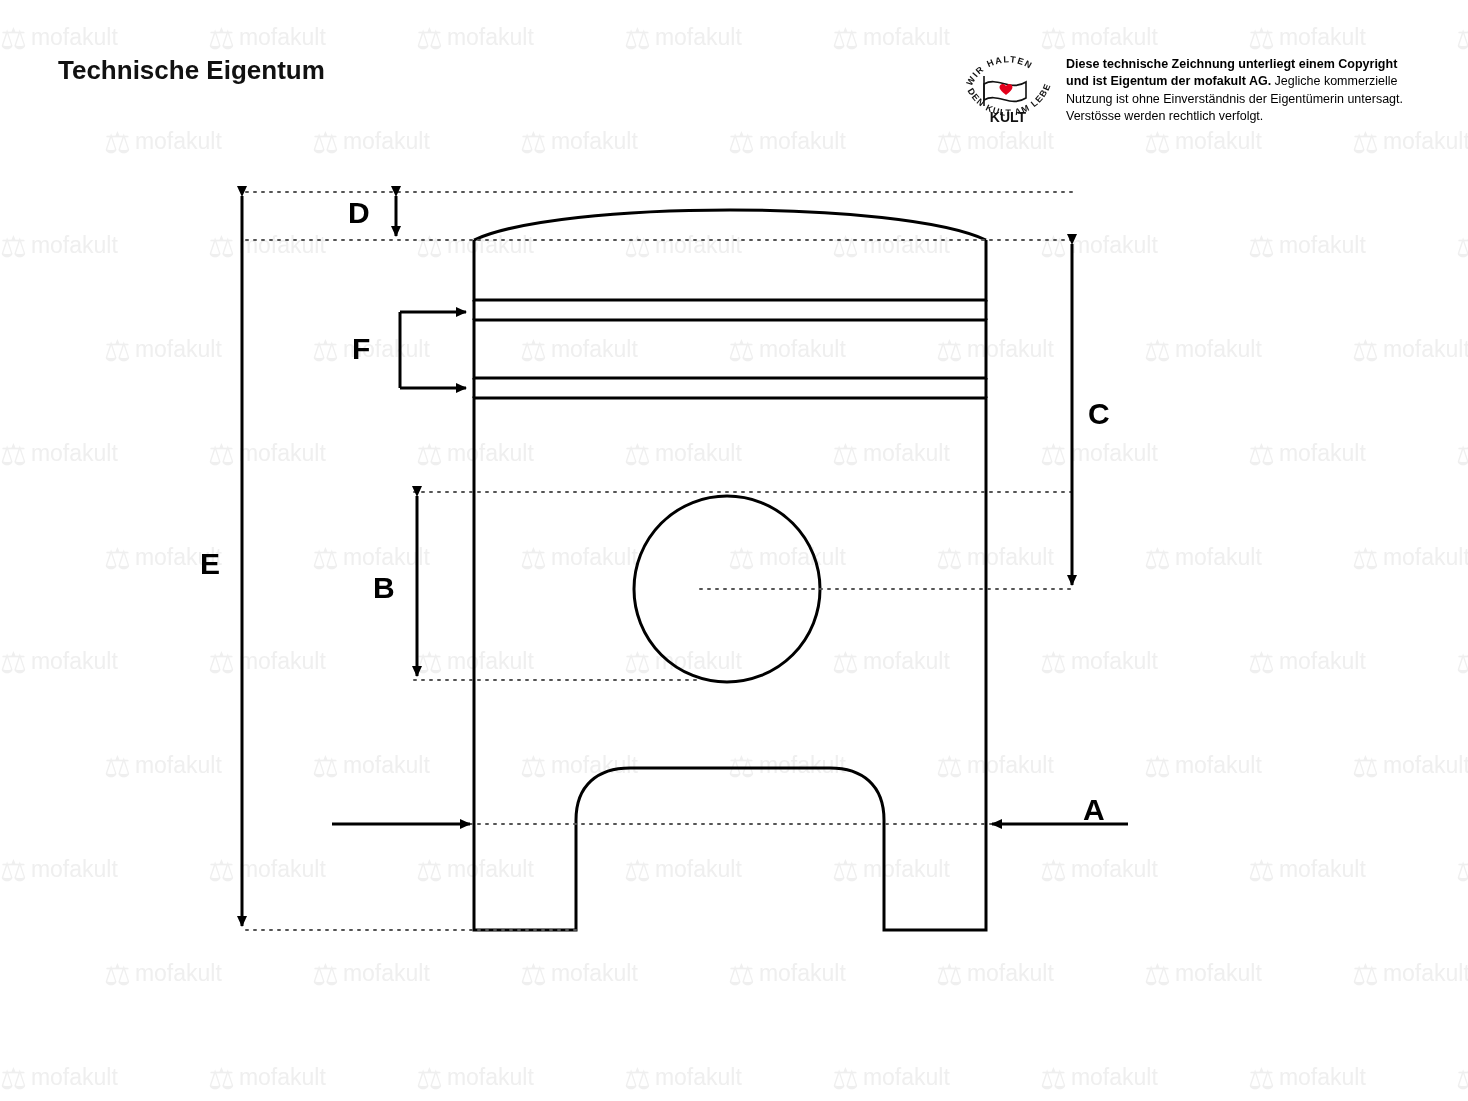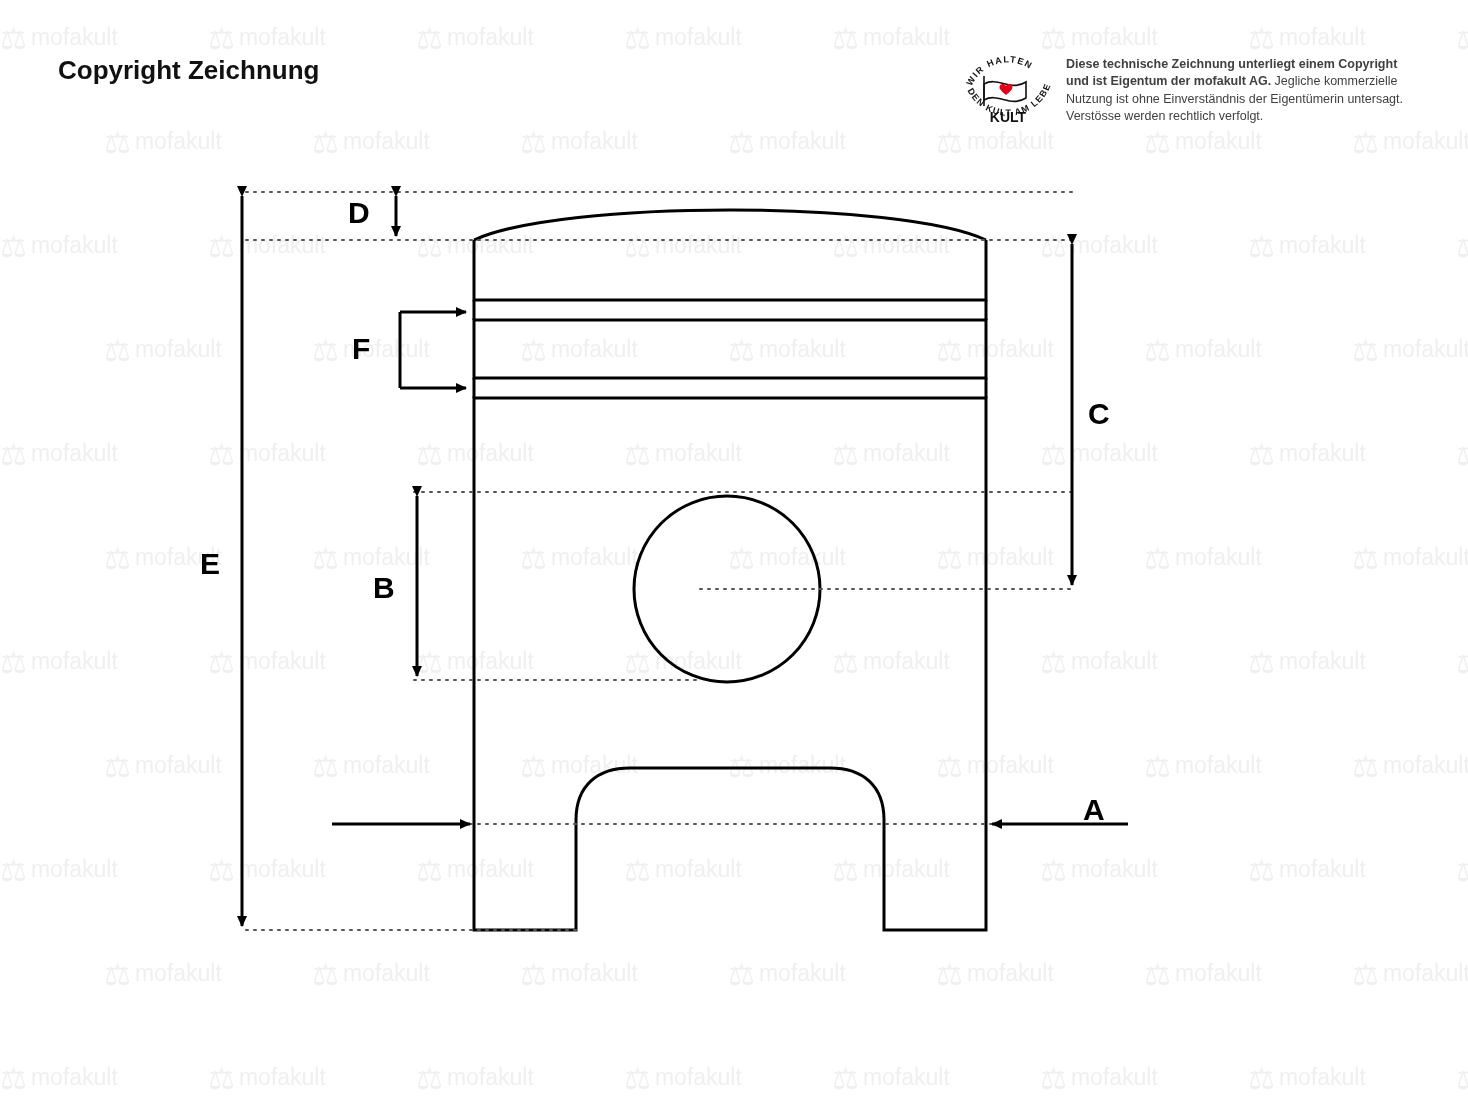--- a/index.html
+++ b/index.html
@@ -48,21 +48,21 @@
     color: #111;
     z-index: 5;
   }
   #copyright {
     position: absolute;
     left: 1066px;
     top: 56px;
     width: 350px;
     font-size: 12.5px;
     line-height: 1.38;
-    color: #404040;
+    color: #000000;
     z-index: 5;
   }
   #copyright b {
     font-weight: bold;
   }
   #logo-block {
     position: absolute;
     left: 958px;
     top: 36px;
     width: 100px;
@@ -171,21 +171,21 @@
       <div class="wm" style="left: 0px; top: 1060px;"><span class="wm-logo">⚖</span>mofakult</div>
       <div class="wm" style="left: 208px; top: 1060px;"><span class="wm-logo">⚖</span>mofakult</div>
       <div class="wm" style="left: 416px; top: 1060px;"><span class="wm-logo">⚖</span>mofakult</div>
       <div class="wm" style="left: 624px; top: 1060px;"><span class="wm-logo">⚖</span>mofakult</div>
       <div class="wm" style="left: 832px; top: 1060px;"><span class="wm-logo">⚖</span>mofakult</div>
       <div class="wm" style="left: 1040px; top: 1060px;"><span class="wm-logo">⚖</span>mofakult</div>
       <div class="wm" style="left: 1248px; top: 1060px;"><span class="wm-logo">⚖</span>mofakult</div>
       <div class="wm" style="left: 1456px; top: 1060px;"><span class="wm-logo">⚖</span>mofakult</div>
     </div>
 
-  <div id="title">Copyright Zeichnung</div>
+  <div id="title">Technische Eigentum</div>
 
   <div id="logo-block">
     <svg width="100" height="96" viewBox="0 0 100 96">
       <defs>
         <path id="arcTop" d="M 12,54 A 40,40 0 0 1 88,54" fill="none"></path>
         <path id="arcBottom" d="M 7,48 A 45,45 0 0 0 93,48" fill="none"></path>
       </defs>
       <text font-family="Liberation Sans, sans-serif" font-size="9" font-weight="bold" fill="#111" letter-spacing="1.4">
         <textPath href="#arcTop" startOffset="4%">WIR HALTEN</textPath>
       </text>

